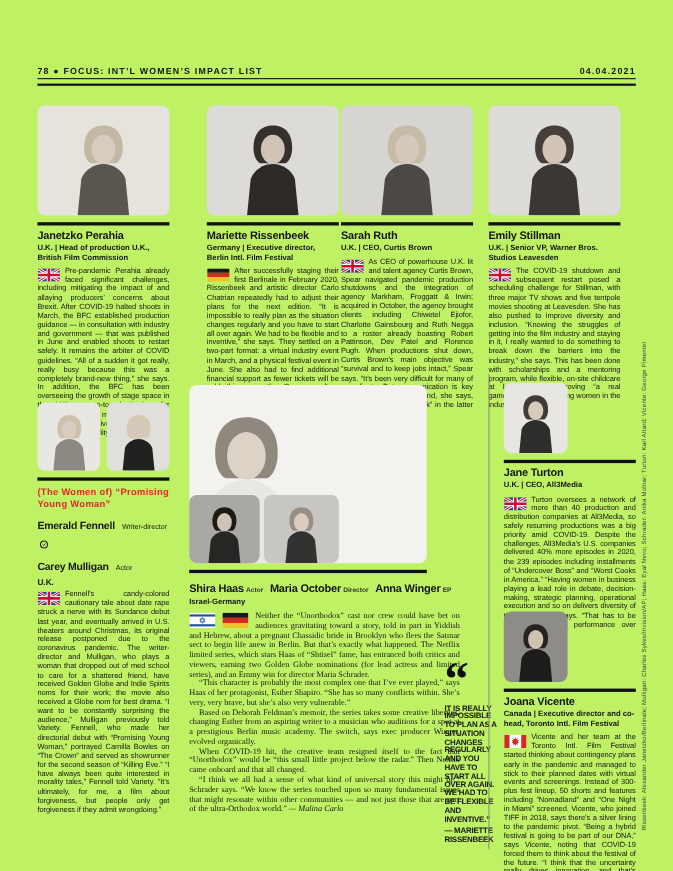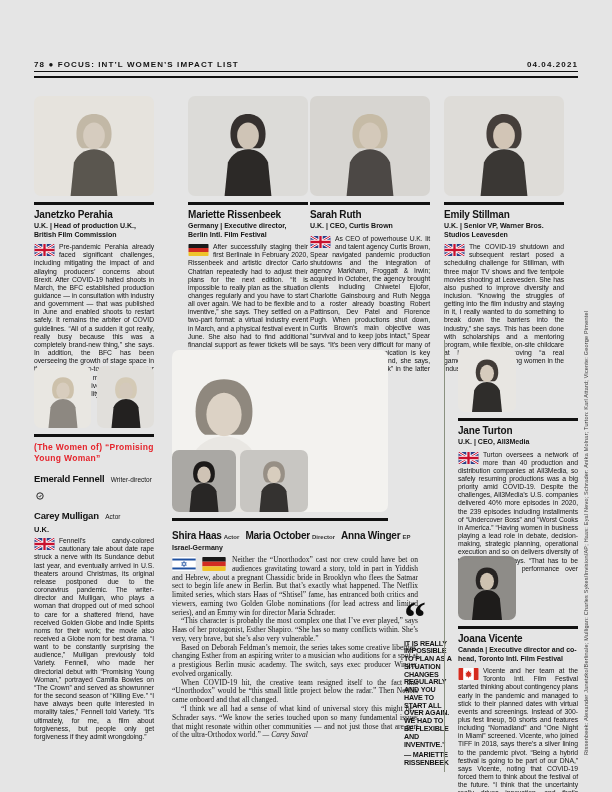--- a/index.html
+++ b/index.html
@@ -1,16 +1,16 @@
 <!DOCTYPE html>
 <html lang="en"><head>
 <meta charset="utf-8">
 <style>
   html,body{margin:0;padding:0;}
-  .page{position:relative;width:612px;height:792px;background:#e5e5e5;overflow:hidden;
+  .page{position:relative;width:612px;height:792px;background:#bef264;overflow:hidden;
         font-family:"Liberation Sans",sans-serif;color:#141414;}
   
   .hdr-left{position:absolute;left:34px;top:60px;font-size:8px;font-weight:bold;letter-spacing:1.1px;}
   .hdr-date{position:absolute;right:34px;top:60px;font-size:8px;font-weight:bold;letter-spacing:1.1px;}
   .hdr-rule{position:absolute;left:34px;top:71px;width:544px;height:4px;
             border-top:1.5px solid #111;border-bottom:2.5px solid #111;}
   
   .profile{position:absolute;width:120px;}
   .photo{background:var(--bg,#ddd);border-radius:7px;position:relative;overflow:hidden;}
   .portrait svg{position:absolute;bottom:0;left:50%;transform:translateX(-50%);height:92%;}
@@ -223,21 +223,21 @@
               <path d="M30 11 36 21.5 24 21.5 Z" fill="none" stroke="#1e50a0" stroke-width="1.6"></path>
               <path d="M30 25 24 14.5 36 14.5 Z" fill="none" stroke="#1e50a0" stroke-width="1.6"></path>
             </svg></span><span class="flag-wrap"><svg class="flag big" viewBox="0 0 60 36">
               <rect width="60" height="12" fill="#191919"></rect>
               <rect y="12" width="60" height="12" fill="#d22c22"></rect>
               <rect y="24" width="60" height="12" fill="#efc32b"></rect>
             </svg></span><span>Neither the “Unorthodox” cast nor crew could have bet on audiences gravitating toward a story, told in part in Yiddish and Hebrew, about a pregnant Chassidic bride in Brooklyn who flees the Satmar sect to begin life anew in Berlin. But that’s exactly what happened. The Netflix limited series, which stars Haas of “Shtisel” fame, has entranced both critics and viewers, earning two Golden Globe nominations (for lead actress and limited series), and an Emmy win for director Maria Schrader.</span></p>
       <p class="ind">“This character is probably the most complex one that I’ve ever played,” says Haas of her protagonist, Esther Shapiro. “She has so many conflicts within. She’s very, very brave, but she’s also very vulnerable.”</p>
       <p class="ind">Based on Deborah Feldman’s memoir, the series takes some creative liberties, changing Esther from an aspiring writer to a musician who auditions for a spot at a prestigious Berlin music academy. The switch, says exec producer Winger, evolved organically.</p>
       <p class="ind">When COVID-19 hit, the creative team resigned itself to the fact that “Unorthodox” would be “this small little project below the radar.” Then Netflix came onboard and that all changed.</p>
-      <p class="ind"><span>“I think we all had a sense of what kind of universal story this might be,” Schrader says. “We know the series touched upon so many fundamental issues that might resonate within other communities — and not just those that are part of the ultra-Orthodox world.”</span> <em>— Carey Saval</em></p>
+      <p class="ind"><span>“I think we all had a sense of what kind of universal story this might be,” Schrader says. “We know the series touched upon so many fundamental issues that might resonate within other communities — and not just those that are part of the ultra-Orthodox world.”</span> <em>— Malina Carlo</em></p>
     </div>
 
   </section>
 
   <aside class="pullquote">
     <div class="pq-mark">“</div>
     <p class="pq-text">It is really impossible to plan as a situation changes regularly and you have to start all over again. We had to be flexible and inventive.”</p>
     <p class="pq-attr">— Mariette Rissenbeek</p>
   </aside>
 

